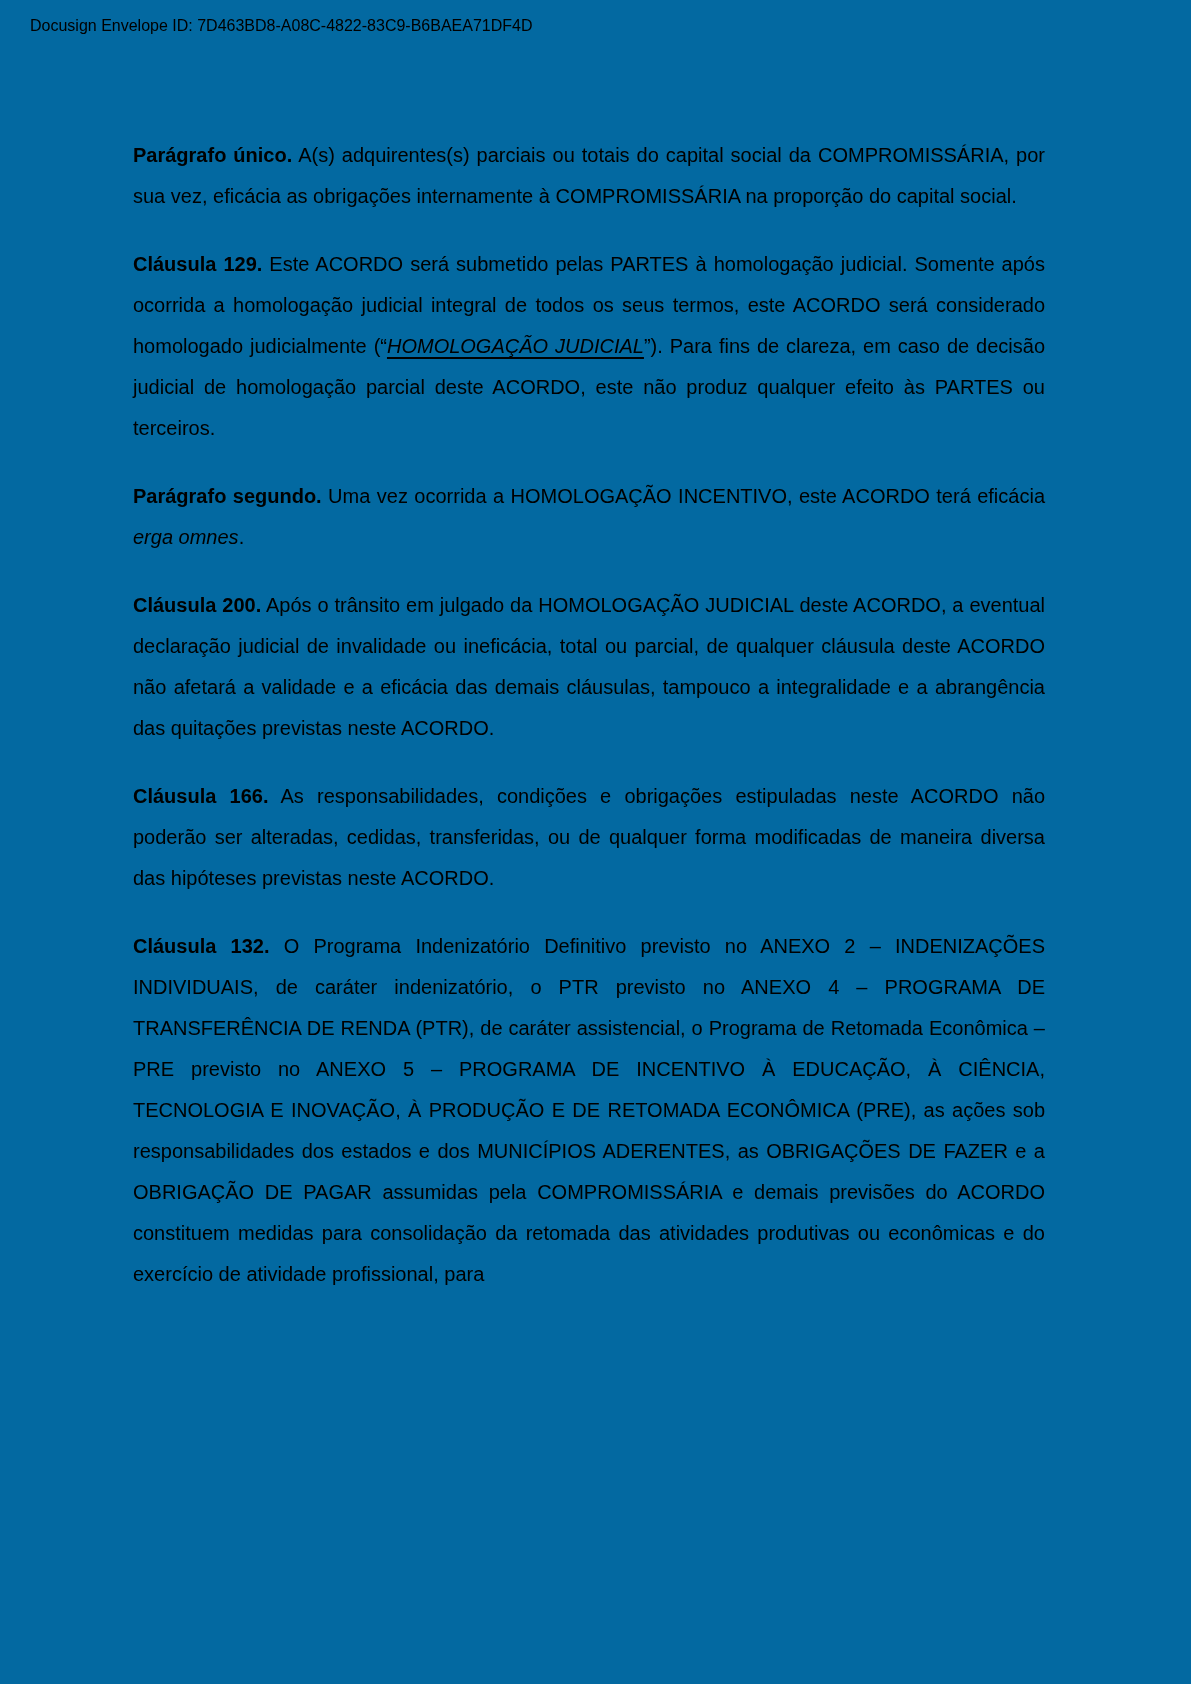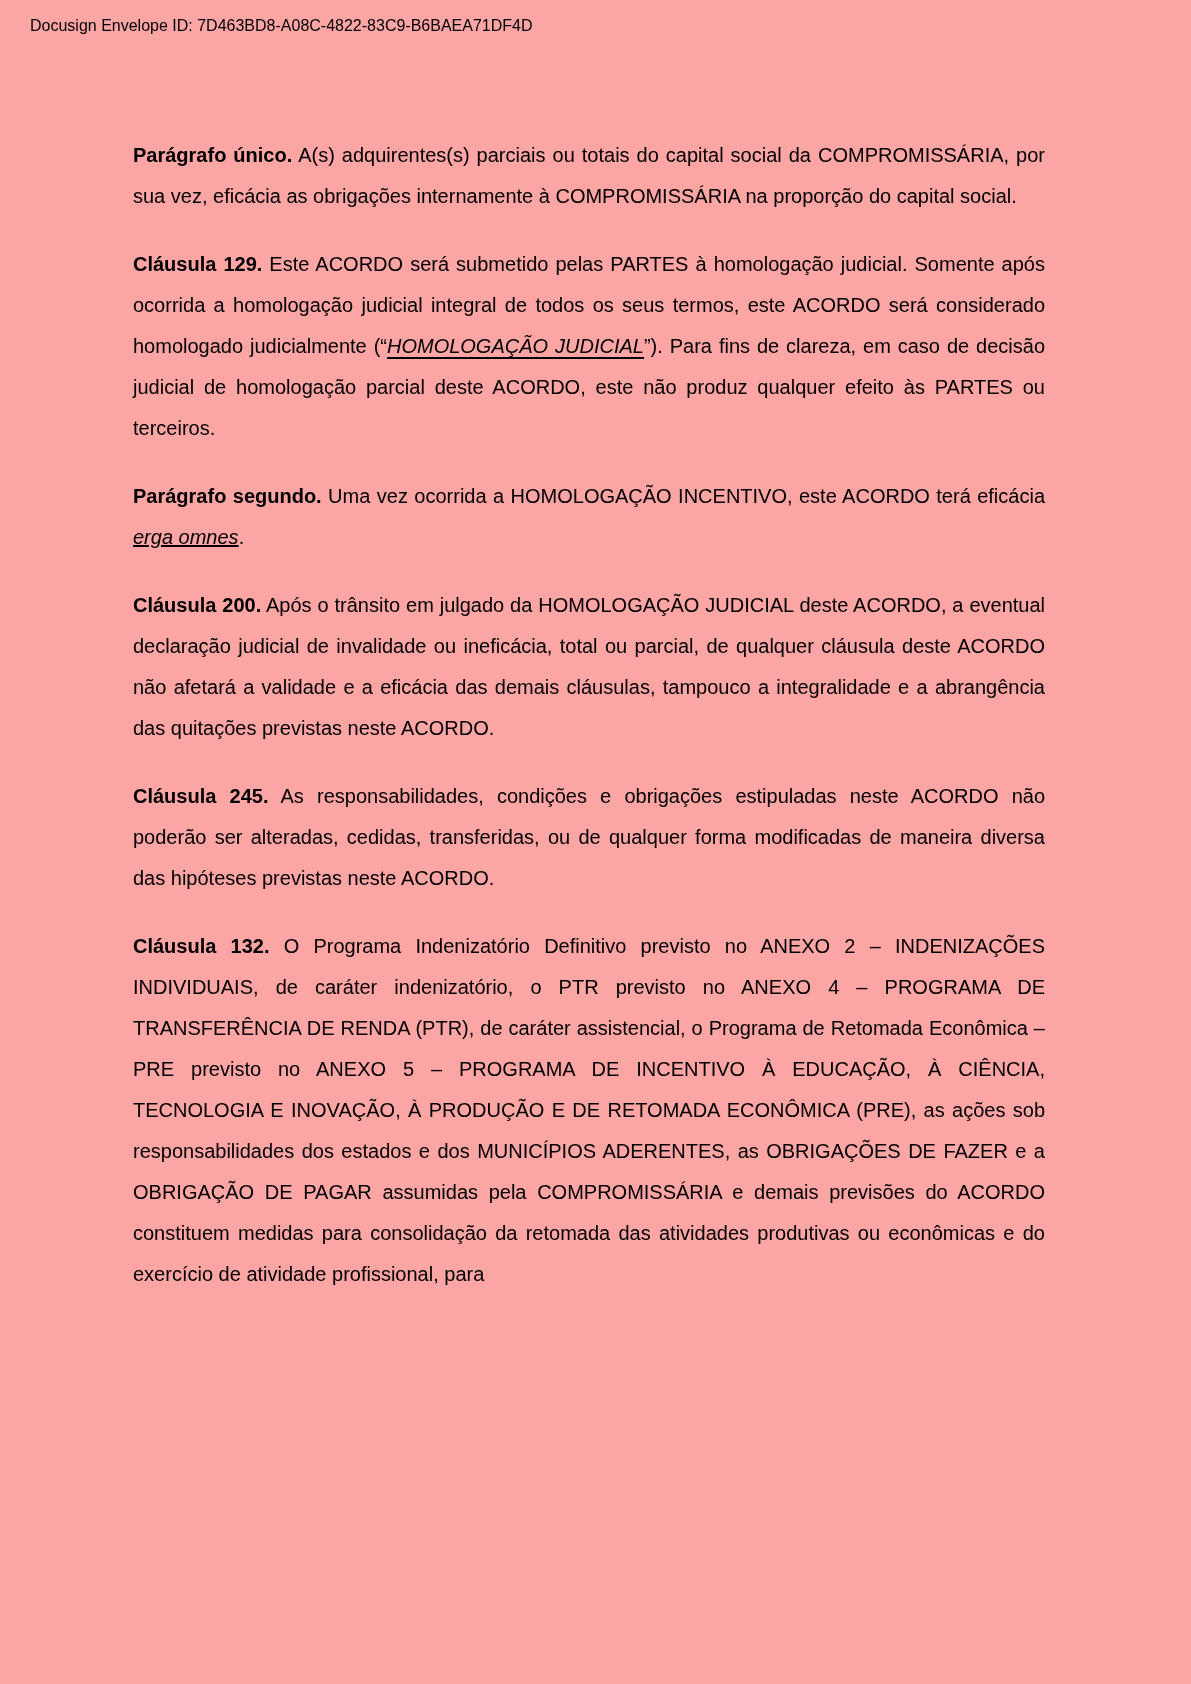--- a/index.html
+++ b/index.html
@@ -4,21 +4,21 @@
 <style>
   html, body {
     margin: 0;
     padding: 0;
     background: #ffffff;
   }
   .page {
     position: relative;
     width: 1191px;
     height: 1684px;
-    background: #fca5a5;
+    background: #0369a1;
     color: #000000;
     font-family: "Liberation Sans", sans-serif;
     overflow: hidden;
   }
   .doc-header {
     position: absolute;
     left: 30px;
     top: 16px;
     font-size: 16px;
     line-height: 20px;
@@ -33,21 +33,21 @@
     font-size: 20px;
     line-height: 41px;
     text-align: justify;
     color: #000000;
   }
   .doc-body p {
     margin: 0 0 27px 0;
     padding: 0;
   }
   .b { font-weight: bold; margin-top: 15px; }
-  .i { font-style: italic; text-decoration: underline; }
+  .i { font-style: italic; }
   .u { text-decoration: underline; text-underline-offset: 4px; font-style: italic; }
   .doc-footer {
     position: absolute;
     left: 0;
     top: 1562px;
     width: 1191px;
     text-align: center;
     font-size: 20px;
     line-height: 24px;
     color: #000000;
@@ -64,20 +64,20 @@
 
     <p><span class="b">Parágrafo único.</span><span> A(s) adquirentes(s) parciais ou totais do capital social da COMPROMISSÁRIA, por sua vez, eficácia as obrigações internamente à COMPROMISSÁRIA na proporção do capital social.</span></p>
 
     <p><span class="b">Cláusula 129.</span><span> Este ACORDO será submetido pelas PARTES à homologação judicial. Somente após ocorrida a homologação judicial integral de todos os seus termos, este ACORDO será considerado homologado judicialmente (“</span><span class="u">HOMOLOGAÇÃO JUDICIAL</span><span>”). Para fins de clareza, em caso de decisão judicial de homologação parcial deste ACORDO, este não produz qualquer efeito às PARTES ou terceiros.</span></p>
 
 
     <p><span class="b">Parágrafo segundo.</span><span> Uma vez ocorrida a HOMOLOGAÇÃO INCENTIVO, este ACORDO terá eficácia </span><span class="i">erga omnes</span><span>.</span></p>
 
     <p><span class="b">Cláusula 200.</span><span> Após o trânsito em julgado da HOMOLOGAÇÃO JUDICIAL deste ACORDO, a eventual declaração judicial de invalidade ou ineficácia, total ou parcial, de qualquer cláusula deste ACORDO não afetará a validade e a eficácia das demais cláusulas, tampouco a integralidade e a abrangência das quitações previstas neste ACORDO.</span></p>
 
-    <p><span class="b">Cláusula 245.</span><span> As responsabilidades, condições e obrigações estipuladas neste ACORDO não poderão ser alteradas, cedidas, transferidas, ou de qualquer forma modificadas de maneira diversa das hipóteses previstas neste ACORDO.</span></p>
+    <p><span class="b">Cláusula 166.</span><span> As responsabilidades, condições e obrigações estipuladas neste ACORDO não poderão ser alteradas, cedidas, transferidas, ou de qualquer forma modificadas de maneira diversa das hipóteses previstas neste ACORDO.</span></p>
 
     <p><span class="b">Cláusula 132.</span><span> O Programa Indenizatório Definitivo previsto no ANEXO 2 – INDENIZAÇÕES INDIVIDUAIS, de caráter indenizatório, o PTR previsto no ANEXO 4 – PROGRAMA DE TRANSFERÊNCIA DE RENDA (PTR), de caráter assistencial, o Programa de Retomada Econômica – PRE previsto no ANEXO 5 – PROGRAMA DE INCENTIVO À EDUCAÇÃO, À CIÊNCIA, TECNOLOGIA E INOVAÇÃO, À PRODUÇÃO E DE RETOMADA ECONÔMICA (PRE), as ações sob responsabilidades dos estados e dos MUNICÍPIOS ADERENTES, as OBRIGAÇÕES DE FAZER e a OBRIGAÇÃO DE PAGAR assumidas pela COMPROMISSÁRIA e demais previsões do ACORDO constituem medidas para consolidação da retomada das atividades produtivas ou econômicas e do exercício de atividade profissional, para</span></p>
 
   </div>
 
 
 </div>
 
 </body></html>

